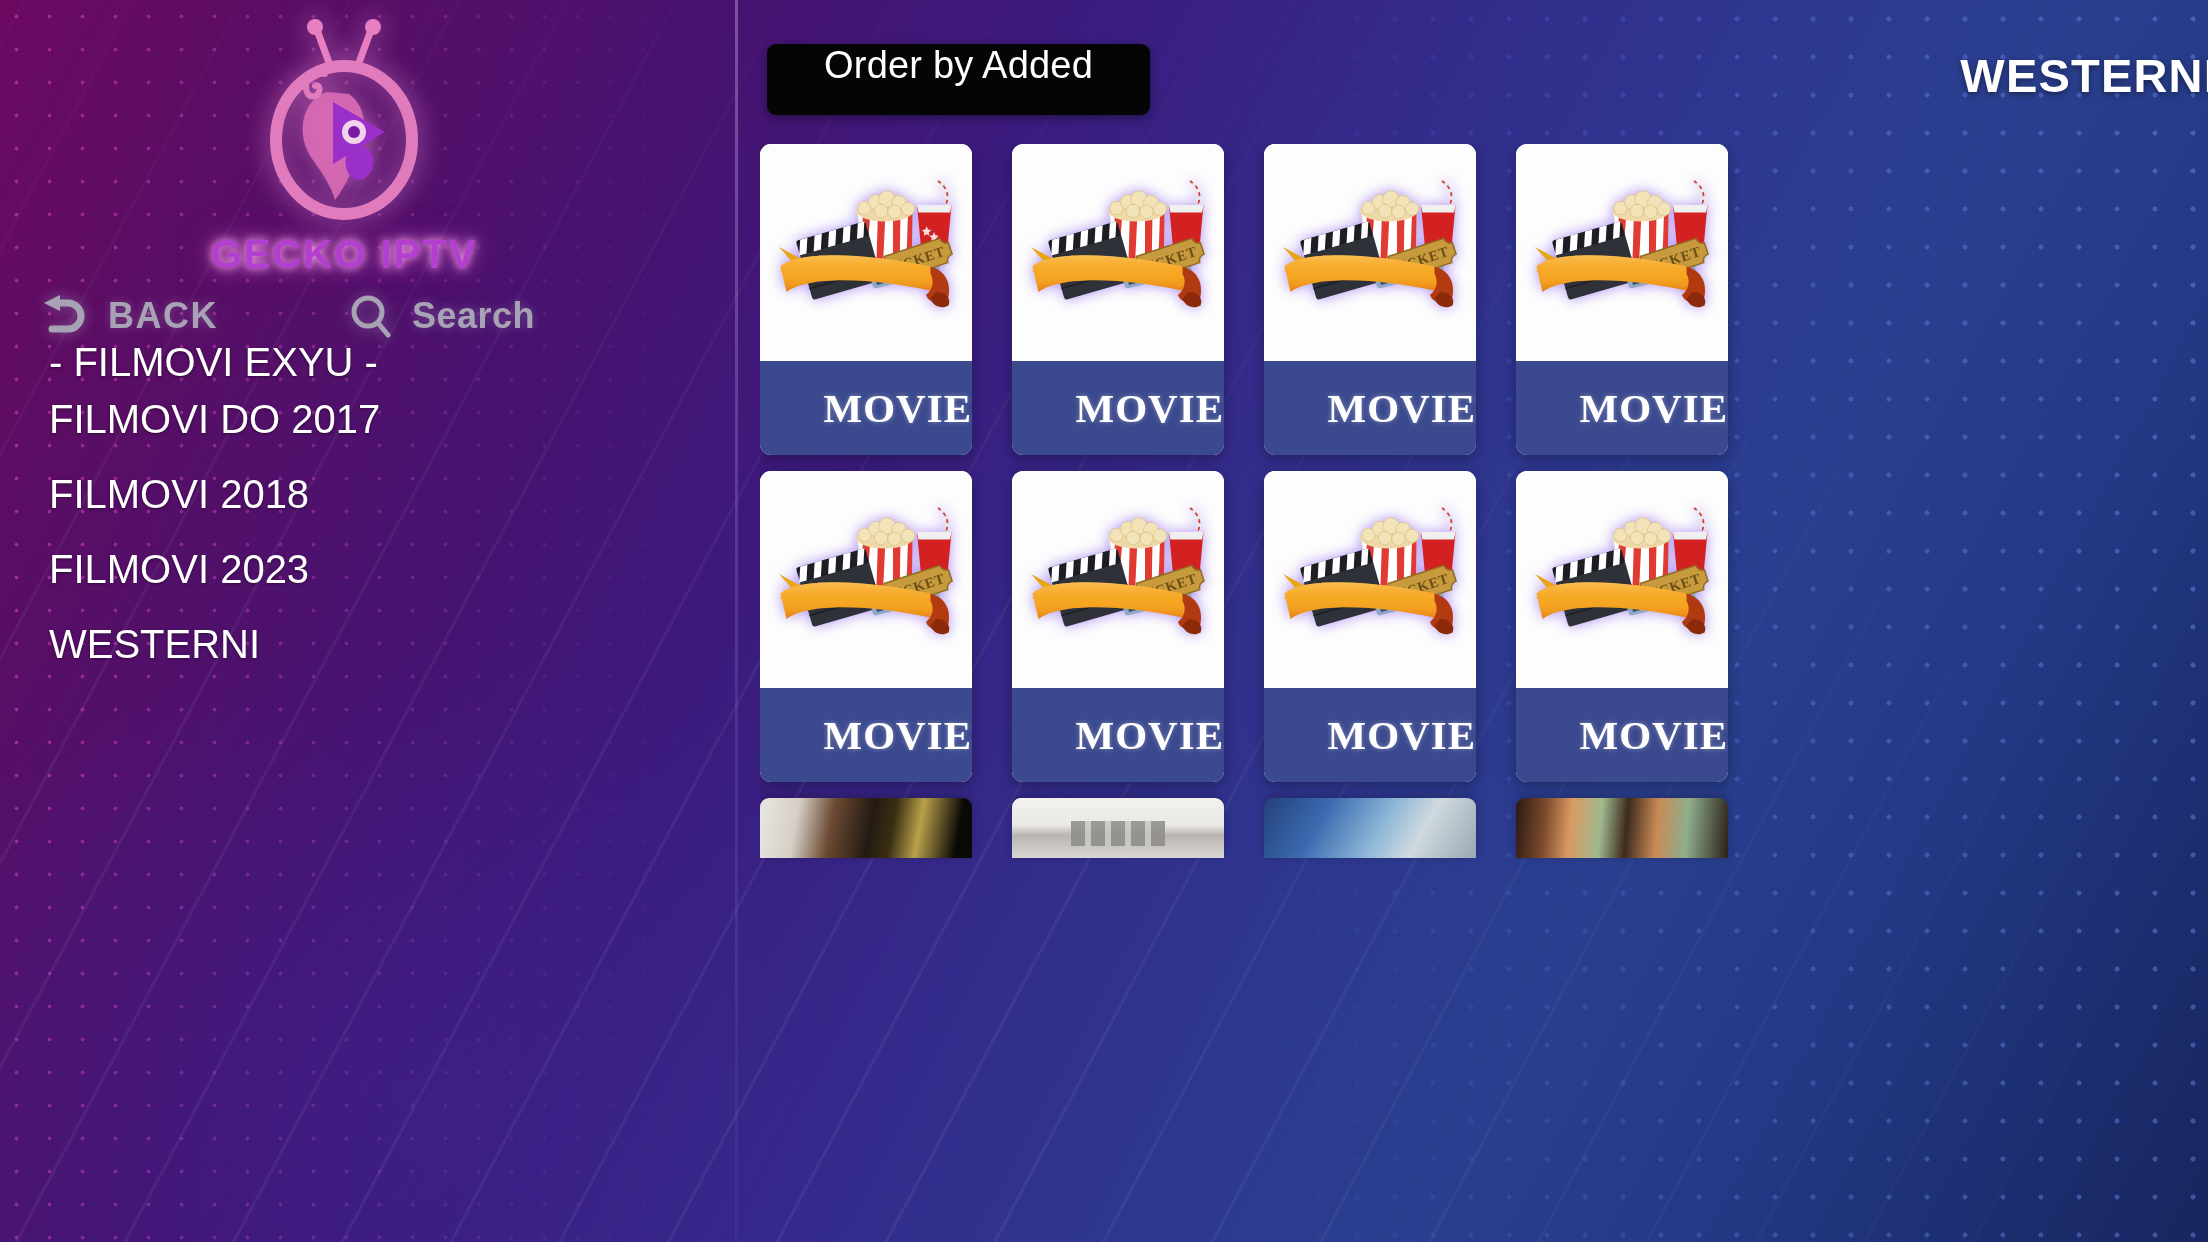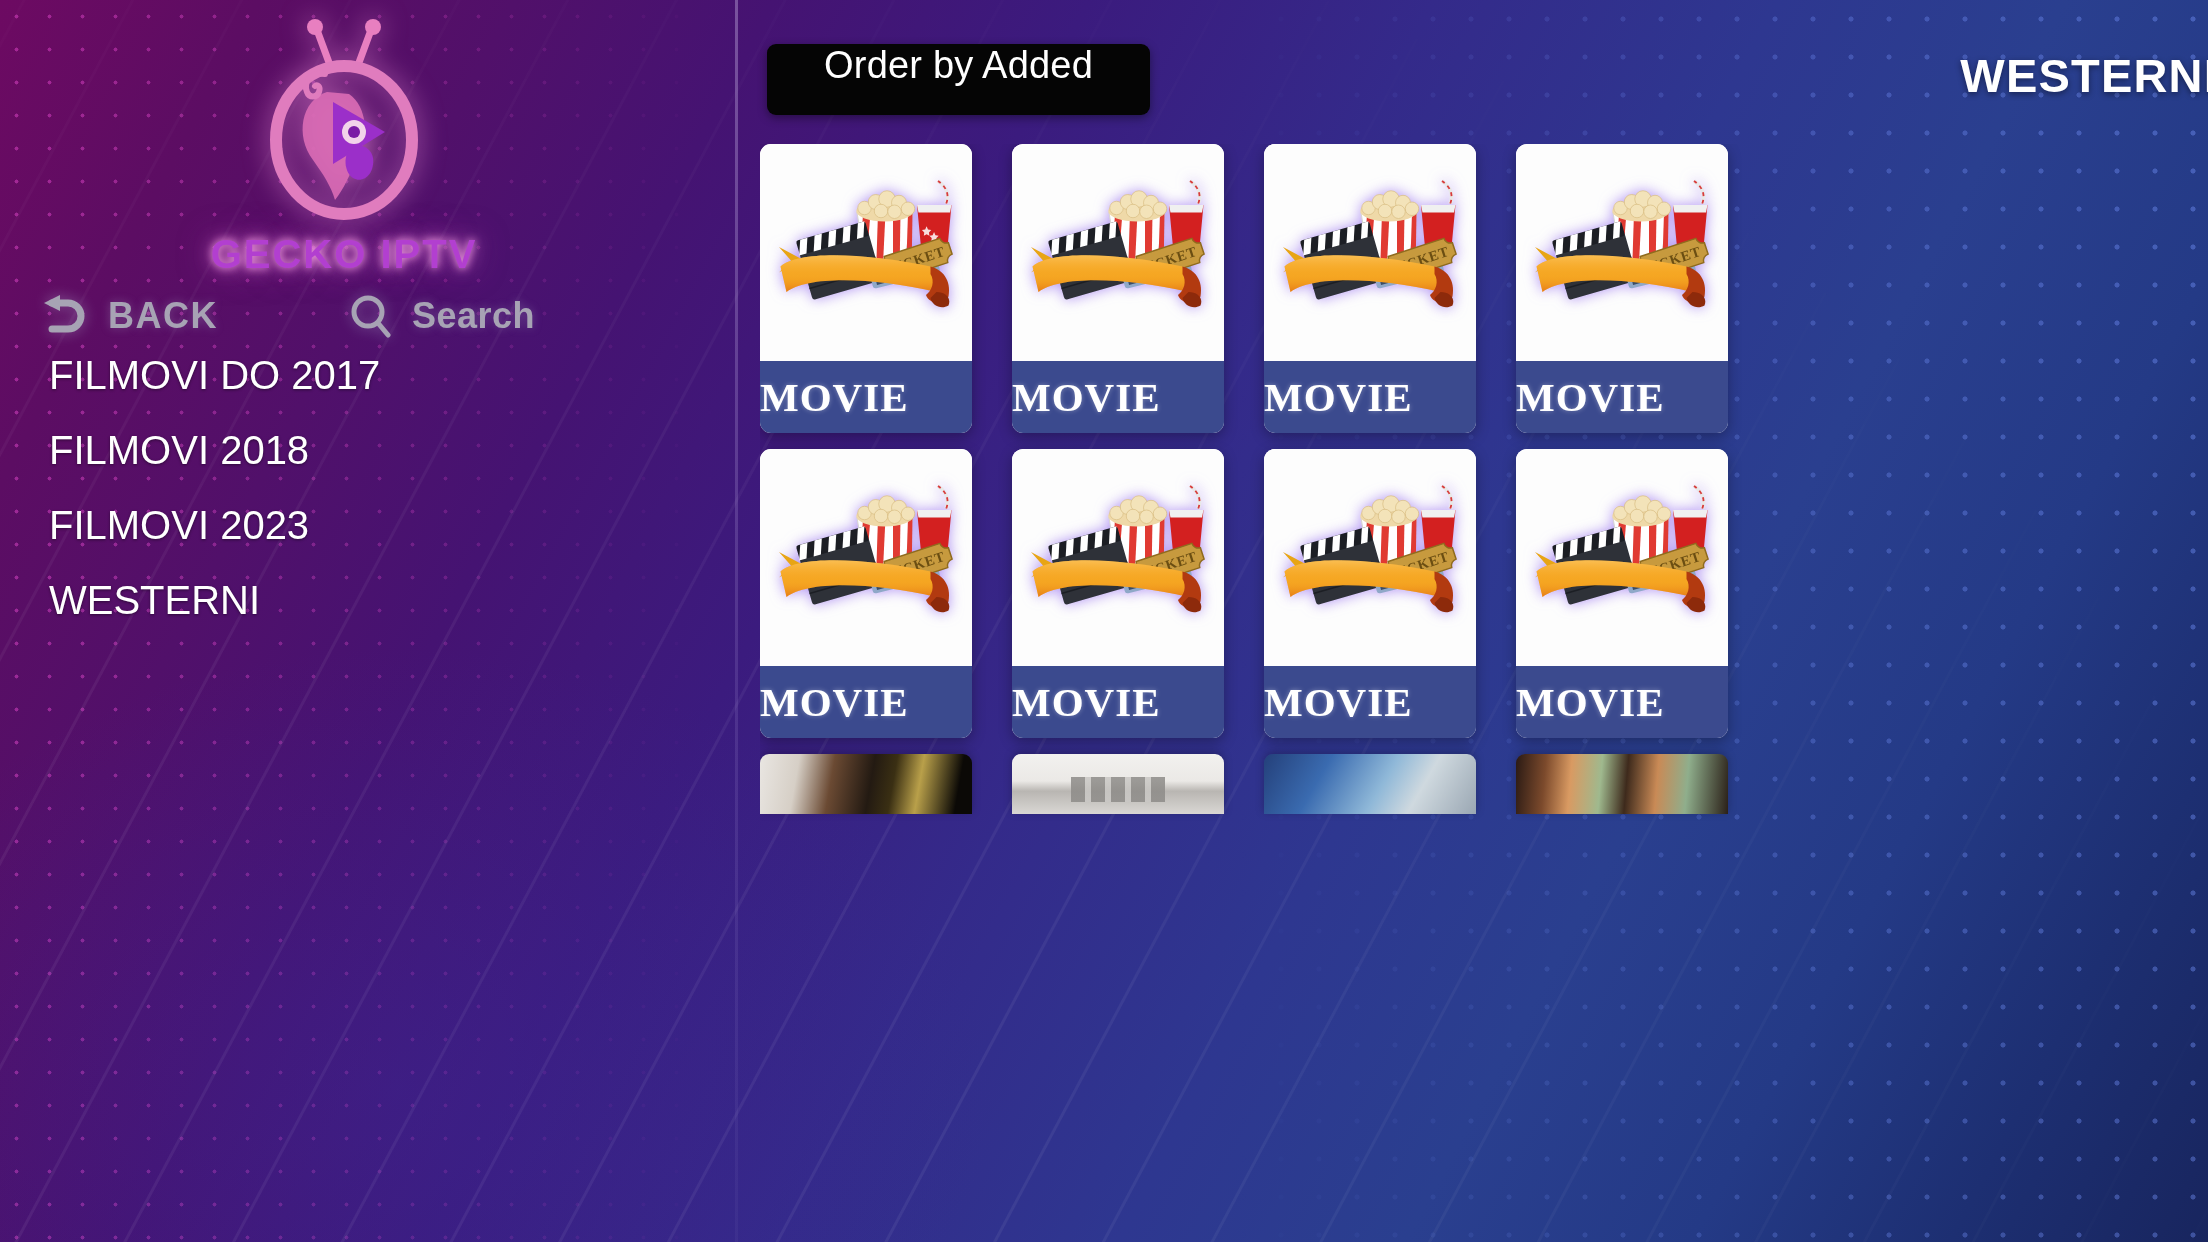--- a/index.html
+++ b/index.html
@@ -167,23 +167,23 @@
     cursor:pointer;
   }
   .card-art {
     height:217px;
     background:#fdfdfd;
     display:flex; align-items:center; justify-content:center;
     position:relative;
   }
   .card-art svg { width:196px; height:150px; filter:drop-shadow(0 0 7px rgba(150,110,240,.75)); }
   .card-foot {
-    height:72px;
+    height:94px;
     background:#3b4a8e;
-    display:flex; align-items:center; justify-content:flex-start;
+    display:flex; align-items:center; justify-content:flex-end;
   }
   .card-foot-label {
     color:#ffffff;
     font-family:"Liberation Serif", serif;
     font-weight:bold;
     font-size:41px;
     letter-spacing:1px;
     text-shadow:0 0 5px rgba(255,255,255,.35);
   }
 
@@ -255,20 +255,23 @@
       <div class="nav-btn search-btn">
         <svg class="icon-svg" width="46" height="46" viewBox="0 0 46 46">
           <circle cx="20" cy="19" r="14" fill="none" stroke="#a7a3b4" stroke-width="5"></circle>
           <path d="M30 30 L40 42" stroke="#a7a3b4" stroke-width="5" stroke-linecap="round"></path>
         </svg>
         <span class="nav-label">Search</span>
       </div>
     </div>
 
     <div class="cat-list">
+      <div class="cat-item partial">
+        <span>- FILMOVI EXYU -</span>
+      </div>
       <div class="cat-item">
         <span>FILMOVI DO 2017</span>
       </div>
       <div class="cat-item">
         <span>FILMOVI 2018</span>
       </div>
       <div class="cat-item">
         <span>FILMOVI 2023</span>
       </div>
       <div class="cat-item">

